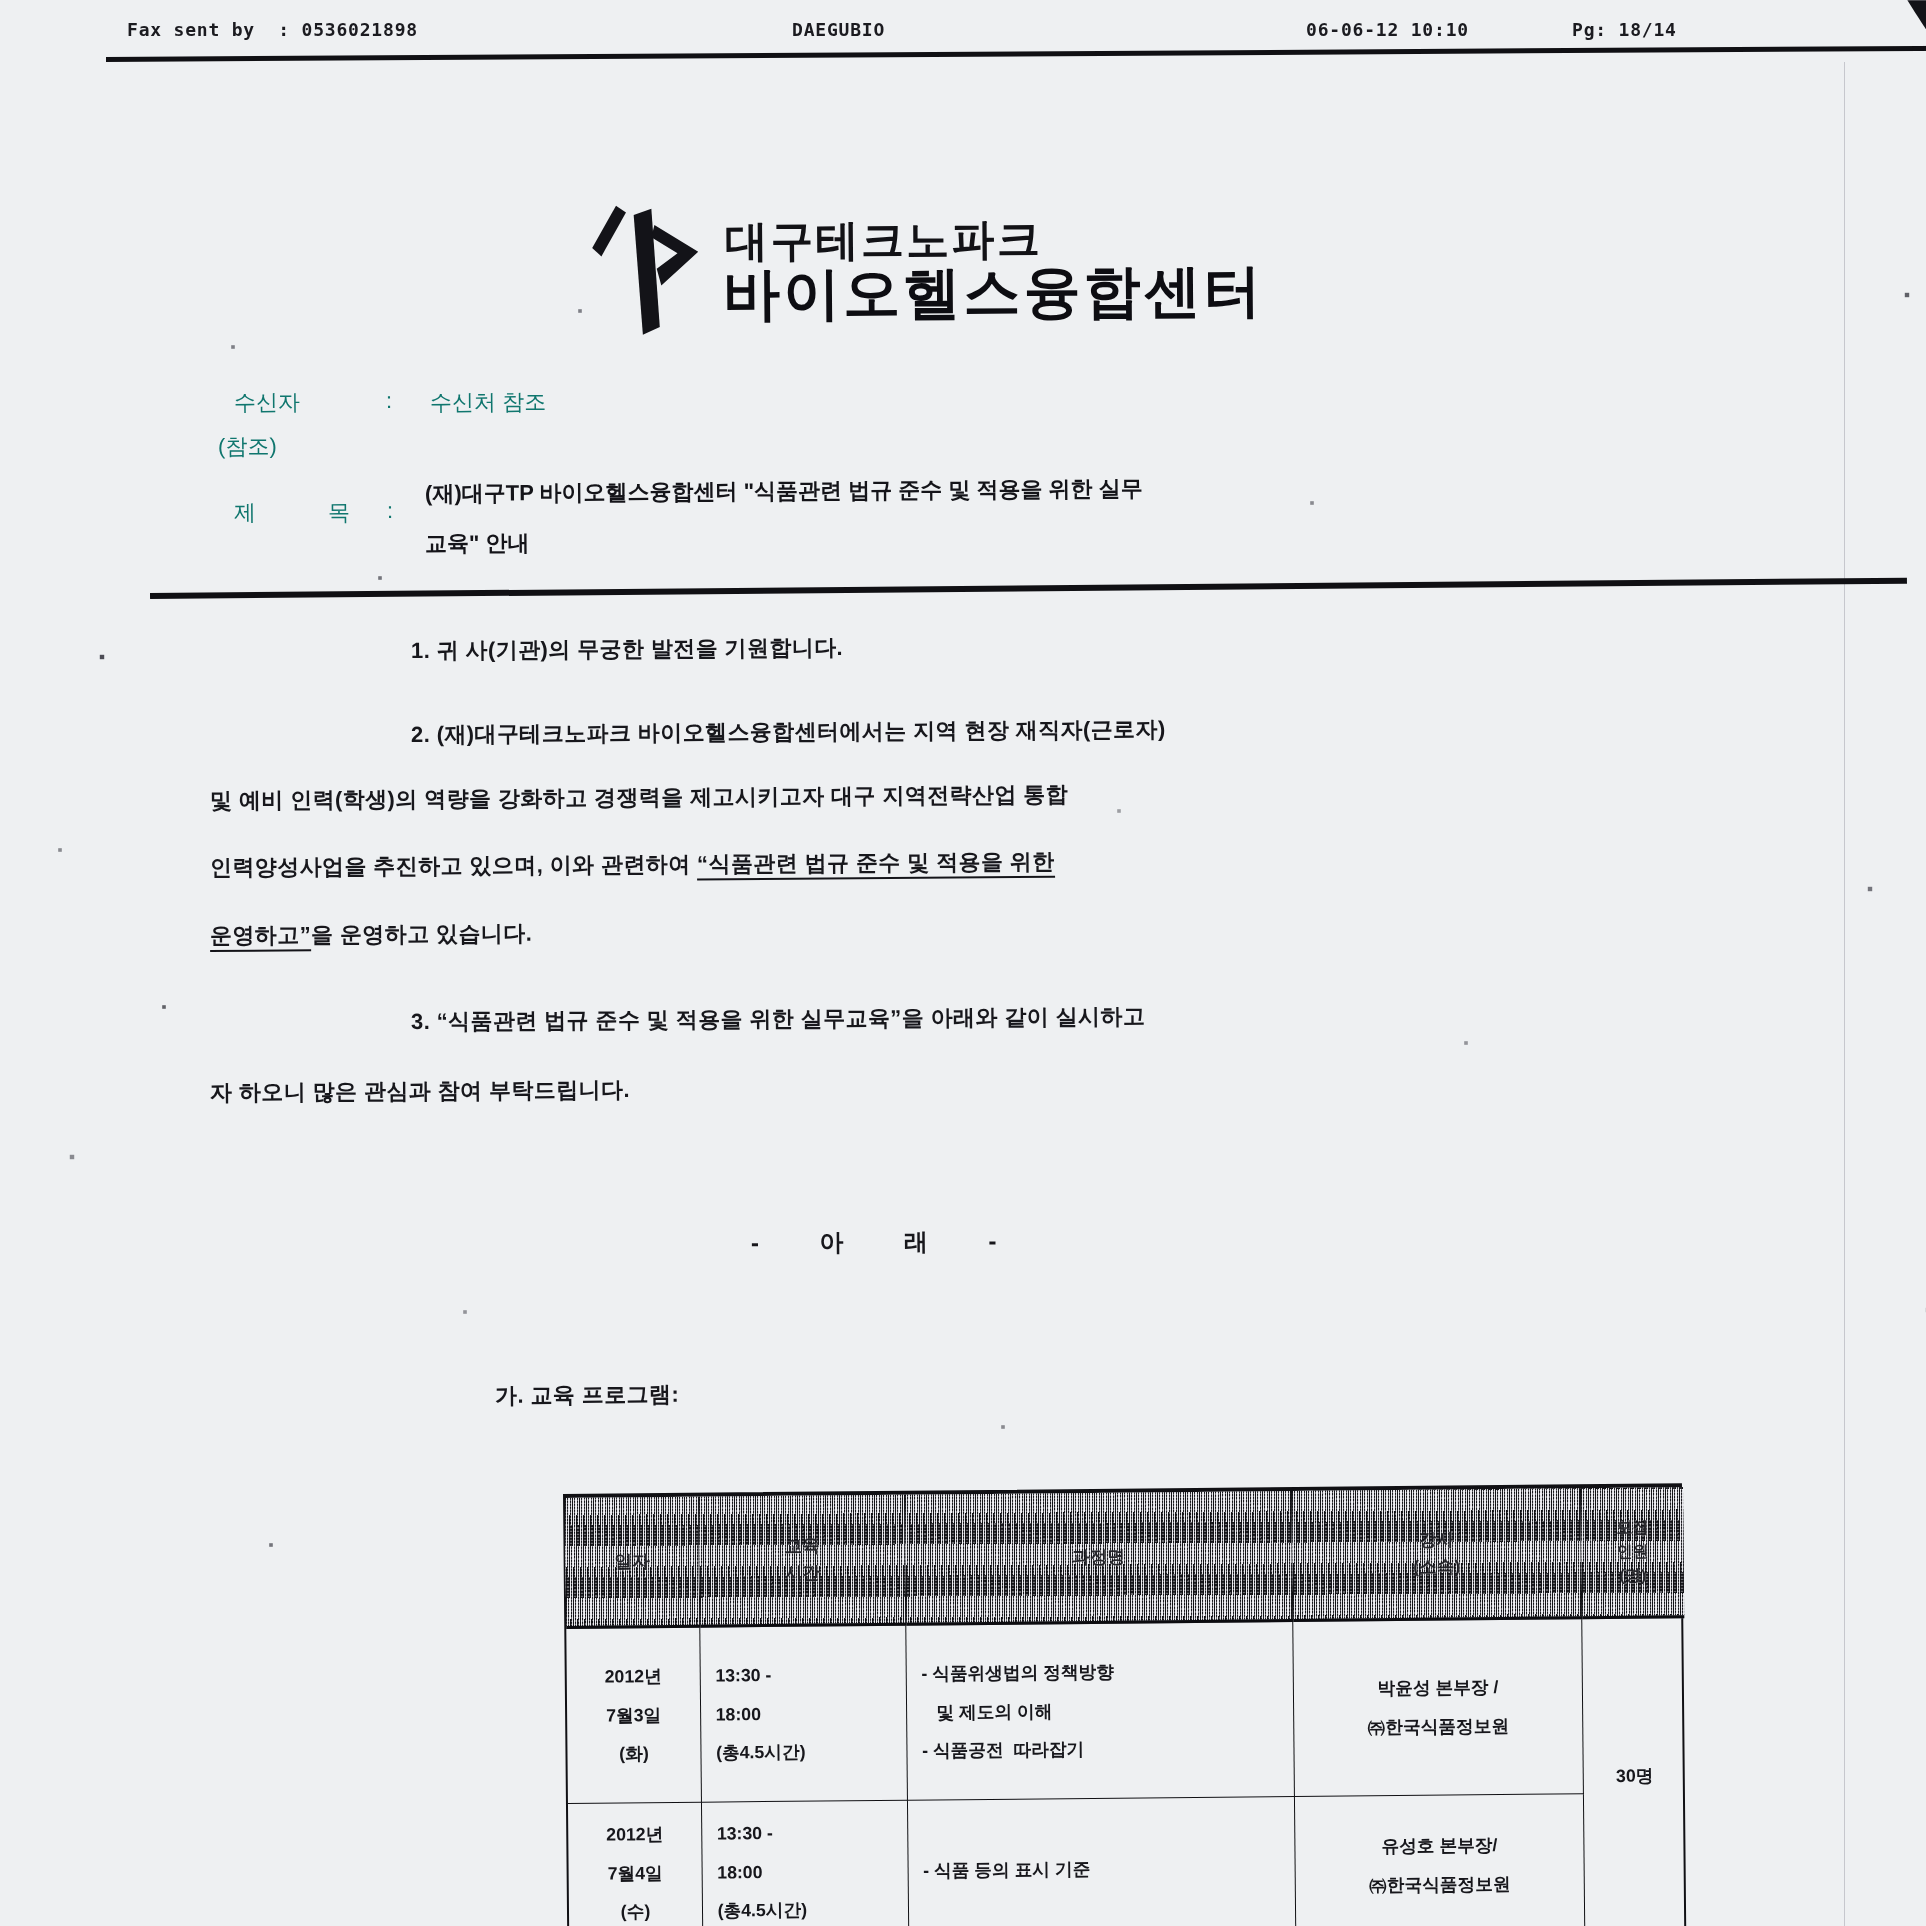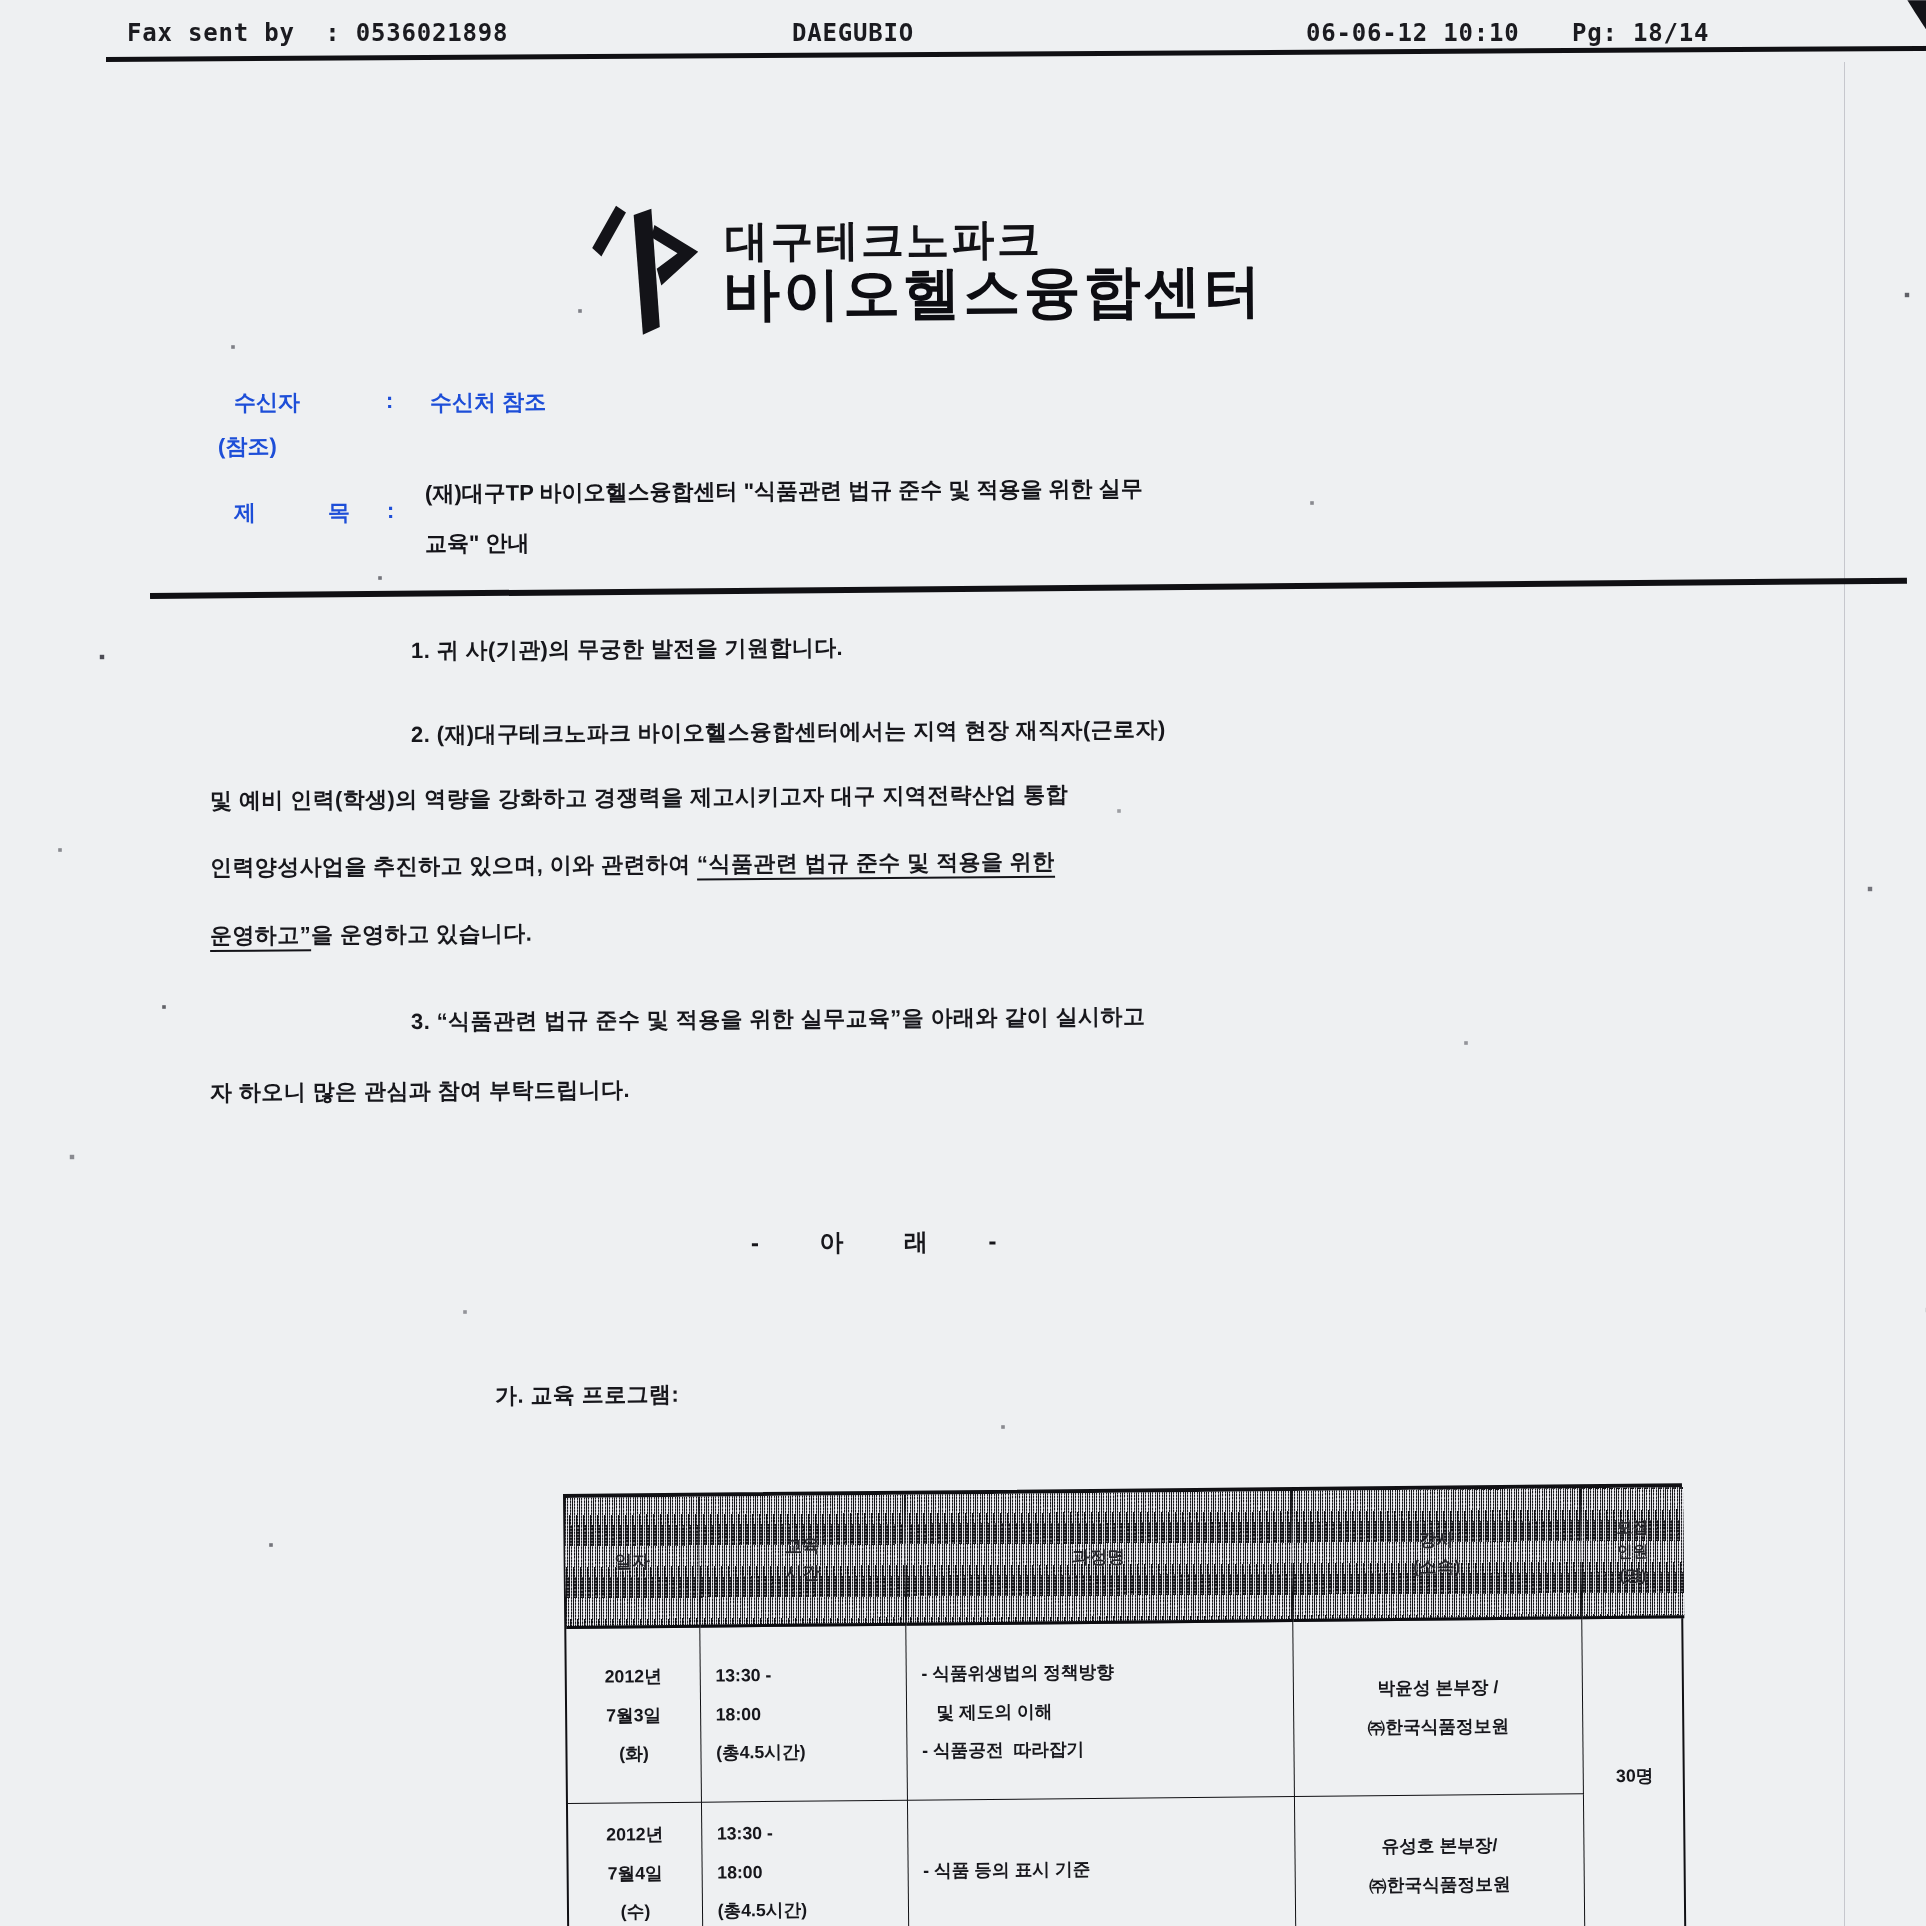--- a/index.html
+++ b/index.html
@@ -10,31 +10,31 @@
     color:#17171c;
     position:relative;
     overflow:hidden;
   }
   .abs{position:absolute;}
   .tilt{transform:rotate(-0.42deg);transform-origin:0 50%;}
   
   .faxhead span{
     position:absolute;top:18.5px;
     font-family:"DejaVu Sans Mono","Liberation Mono",monospace;
-    font-size:24px;font-weight:700;letter-spacing:0.8px;color:#1b1b20;
+    font-size:18px;font-weight:700;letter-spacing:0.8px;color:#1b1b20;
     white-space:pre;
   }
   .rule{position:absolute;background:#101014;}
   .rule-top{left:106px;top:57px;width:1859px;height:5px;transform:rotate(-0.35deg);transform-origin:0 0;}
   .rule-title{left:150px;top:593px;width:1757px;height:6.2px;transform:rotate(-0.5deg);transform-origin:0 0;}
   
   .logo-top{left:725px;top:213px;font-size:43px;font-weight:700;letter-spacing:2.3px;color:#121216;white-space:pre;}
   .logo-bottom{left:723px;top:257px;font-size:57px;font-weight:800;letter-spacing:3.1px;color:#0d0d12;white-space:pre;}
   
-  .meta-txt{font-size:22px;font-weight:700;white-space:pre;color:#1d4ed8;}
+  .meta-txt{font-size:22px;font-weight:400;white-space:pre;color:#0f766e;}
   .subject{font-size:22px;font-weight:700;white-space:pre;color:#141419;}
   
   .bline{font-size:22px;font-weight:600;white-space:pre;color:#17171c;letter-spacing:0.4px;}
   .ul{border-bottom:2.7px solid #141419;padding-bottom:1.5px;font-weight:700;}
   .below{font-size:24px;font-weight:700;word-spacing:46px;letter-spacing:3.9px;}
   
   .ptable{
     left:563px;top:1494px;width:1119px;height:446px;
     display:grid;
     grid-template-columns:134px 206px 387px 289px 102px;

